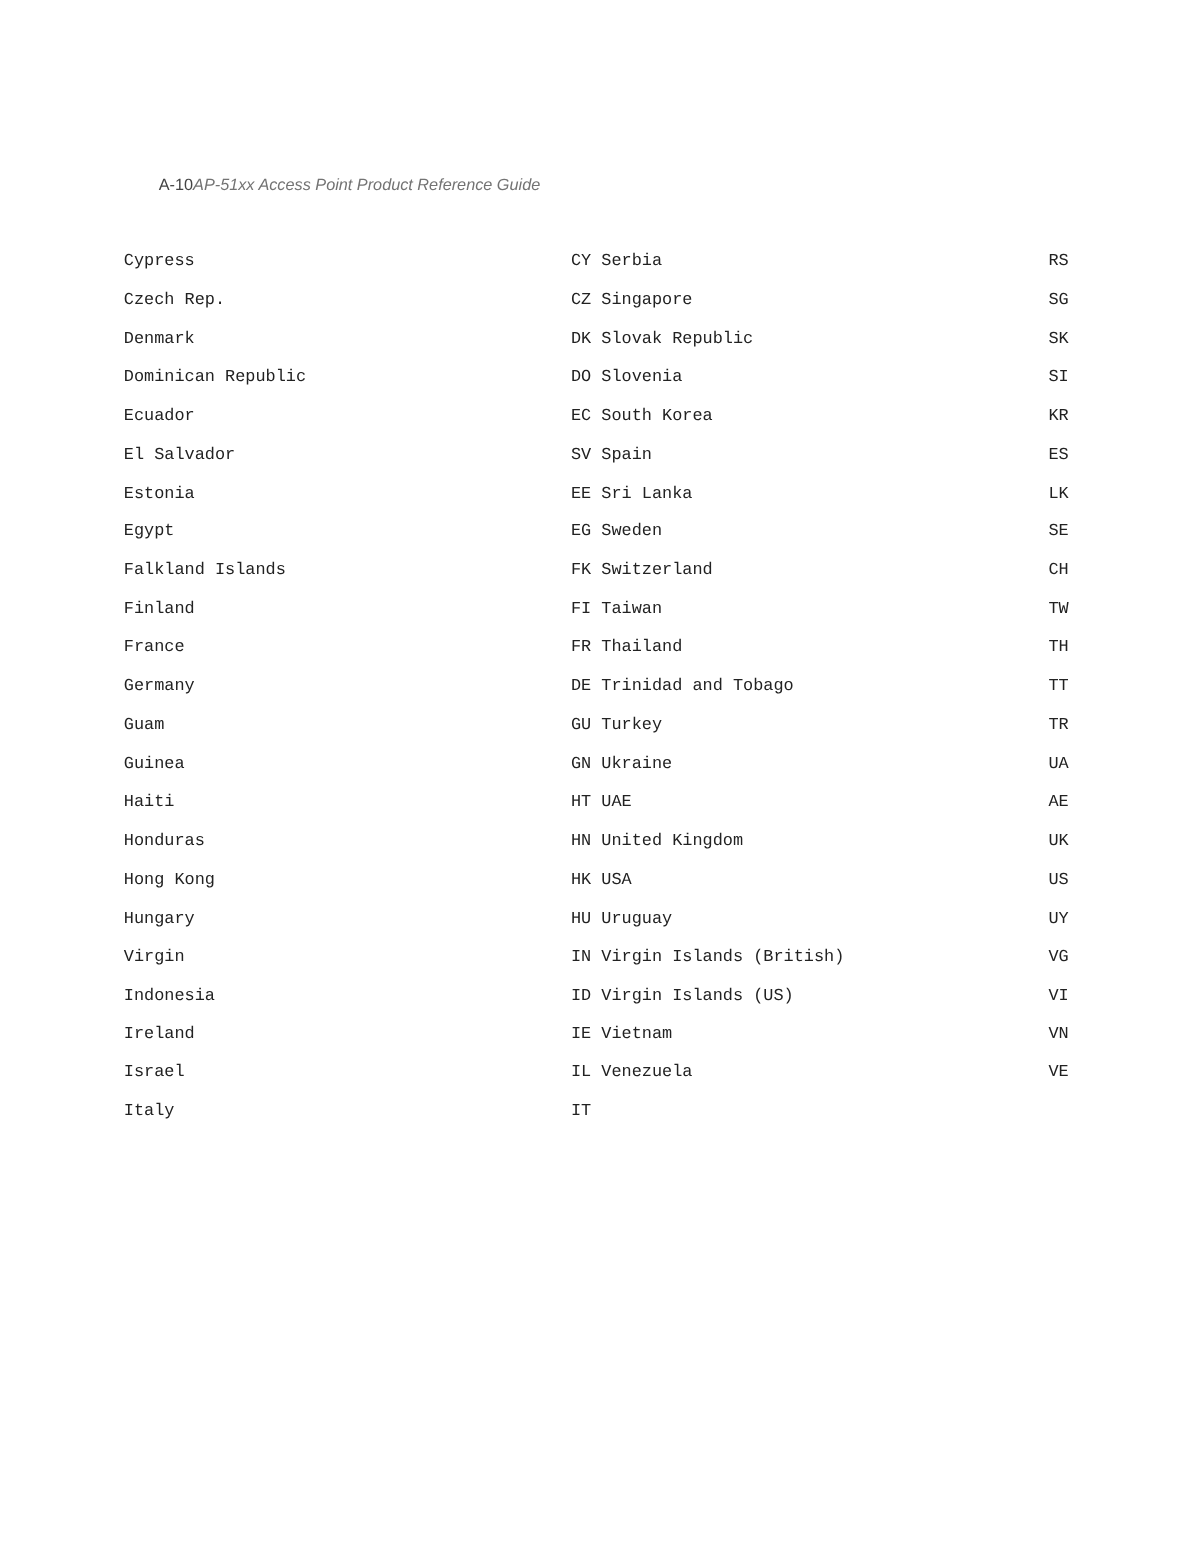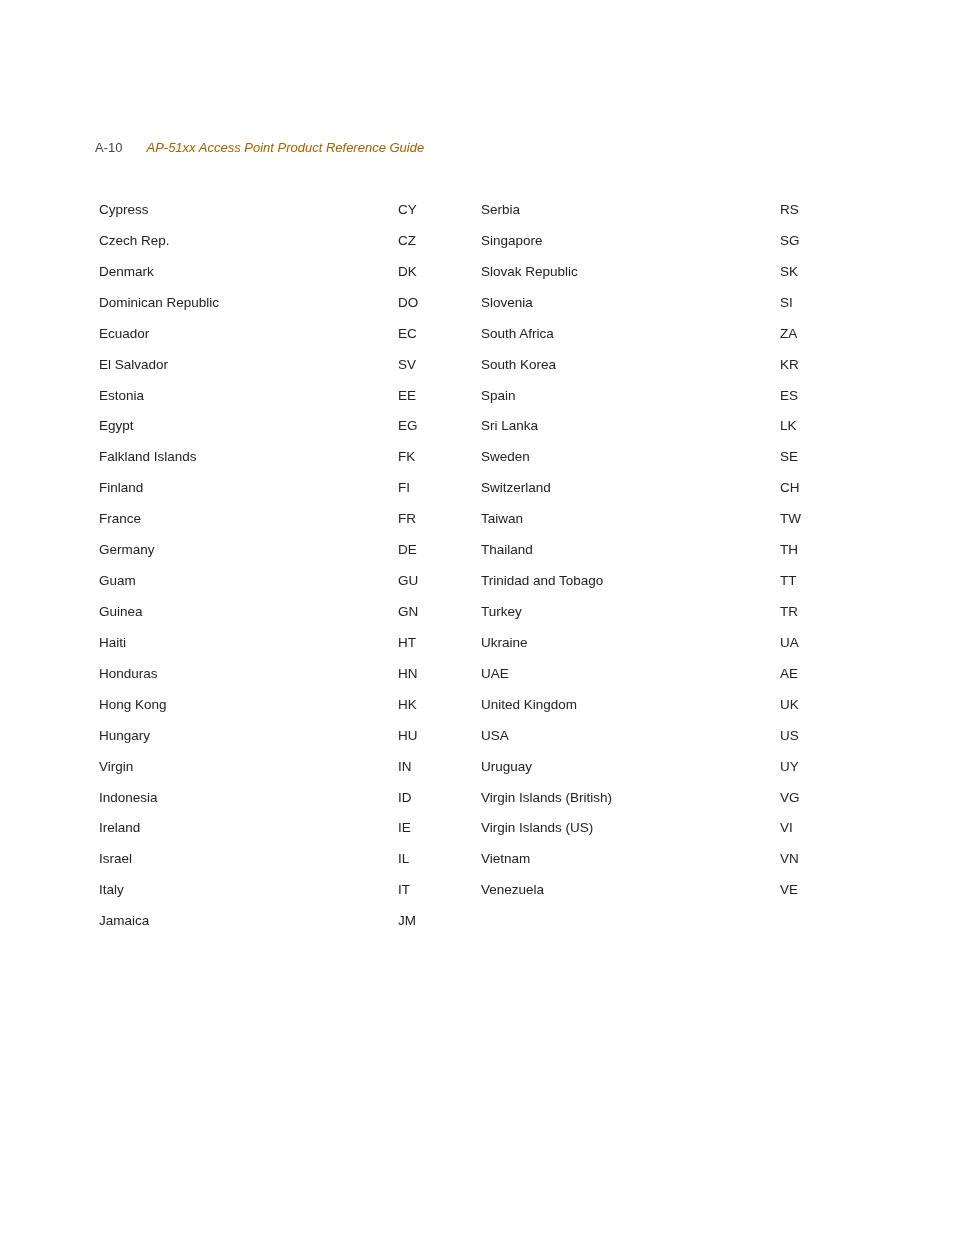--- a/index.html
+++ b/index.html
@@ -22,42 +22,44 @@
       min-height: 1235px;
       background: #ffffff;
       padding: 0;
       position: relative;
     }
 
     .header {
       padding: 140px 95px 20px 95px;
       display: flex;
       align-items: flex-end;
-      gap: 24px;
+      gap: 0;
+      margin-left: 32px;
     }
 
     .header-page {
       font-size: 13px;
       color: #444;
     }
 
     .header-title {
       font-size: 13px;
-      color: #a16207;
+      color: #737373;
       font-style: italic;
     }
 
     .content {
       padding: 20px 95px 40px 95px;
       display: flex;
       gap: 0;
     }
 
     .column {
       width: 50%;
+      font-family: Liberation Mono, monospace;
     }
 
     .country-table {
       width: 100%;
       border-collapse: collapse;
     }
 
     .country-table td {
       padding: 5px 4px;
       vertical-align: top;
@@ -67,20 +69,21 @@
     }
 
     .country-table td.name {
       width: 180px;
       padding-right: 10px;
     }
 
     .country-table td.code {
       width: 50px;
       font-weight: normal;
+      text-align: right;
     }
   </style>
 </head>
 <body>
 
 <div class="page">
 
   <div class="header">
     <span class="header-page">A-10</span>
     <span class="header-title">AP-51xx Access Point Product Reference Guide</span>
@@ -176,24 +179,20 @@
       <td class="code">IE</td>
     </tr>
             <tr>
       <td class="name">Israel</td>
       <td class="code">IL</td>
     </tr>
             <tr>
       <td class="name">Italy</td>
       <td class="code">IT</td>
     </tr>
-            <tr>
-      <td class="name">Jamaica</td>
-      <td class="code">JM</td>
-    </tr>
           </tbody>
       </table>
     </div>
 
     <div class="column">
       <table class="country-table">
         <tbody id="right-tbody">
         <tr>
       <td class="name">Serbia</td>
       <td class="code">RS</td>
@@ -204,24 +203,20 @@
     </tr>
             <tr>
       <td class="name">Slovak Republic</td>
       <td class="code">SK</td>
     </tr>
             <tr>
       <td class="name">Slovenia</td>
       <td class="code">SI</td>
     </tr>
             <tr>
-      <td class="name">South Africa</td>
-      <td class="code">ZA</td>
-    </tr>
-            <tr>
       <td class="name">South Korea</td>
       <td class="code">KR</td>
     </tr>
             <tr>
       <td class="name">Spain</td>
       <td class="code">ES</td>
     </tr>
             <tr>
       <td class="name">Sri Lanka</td>
       <td class="code">LK</td>

